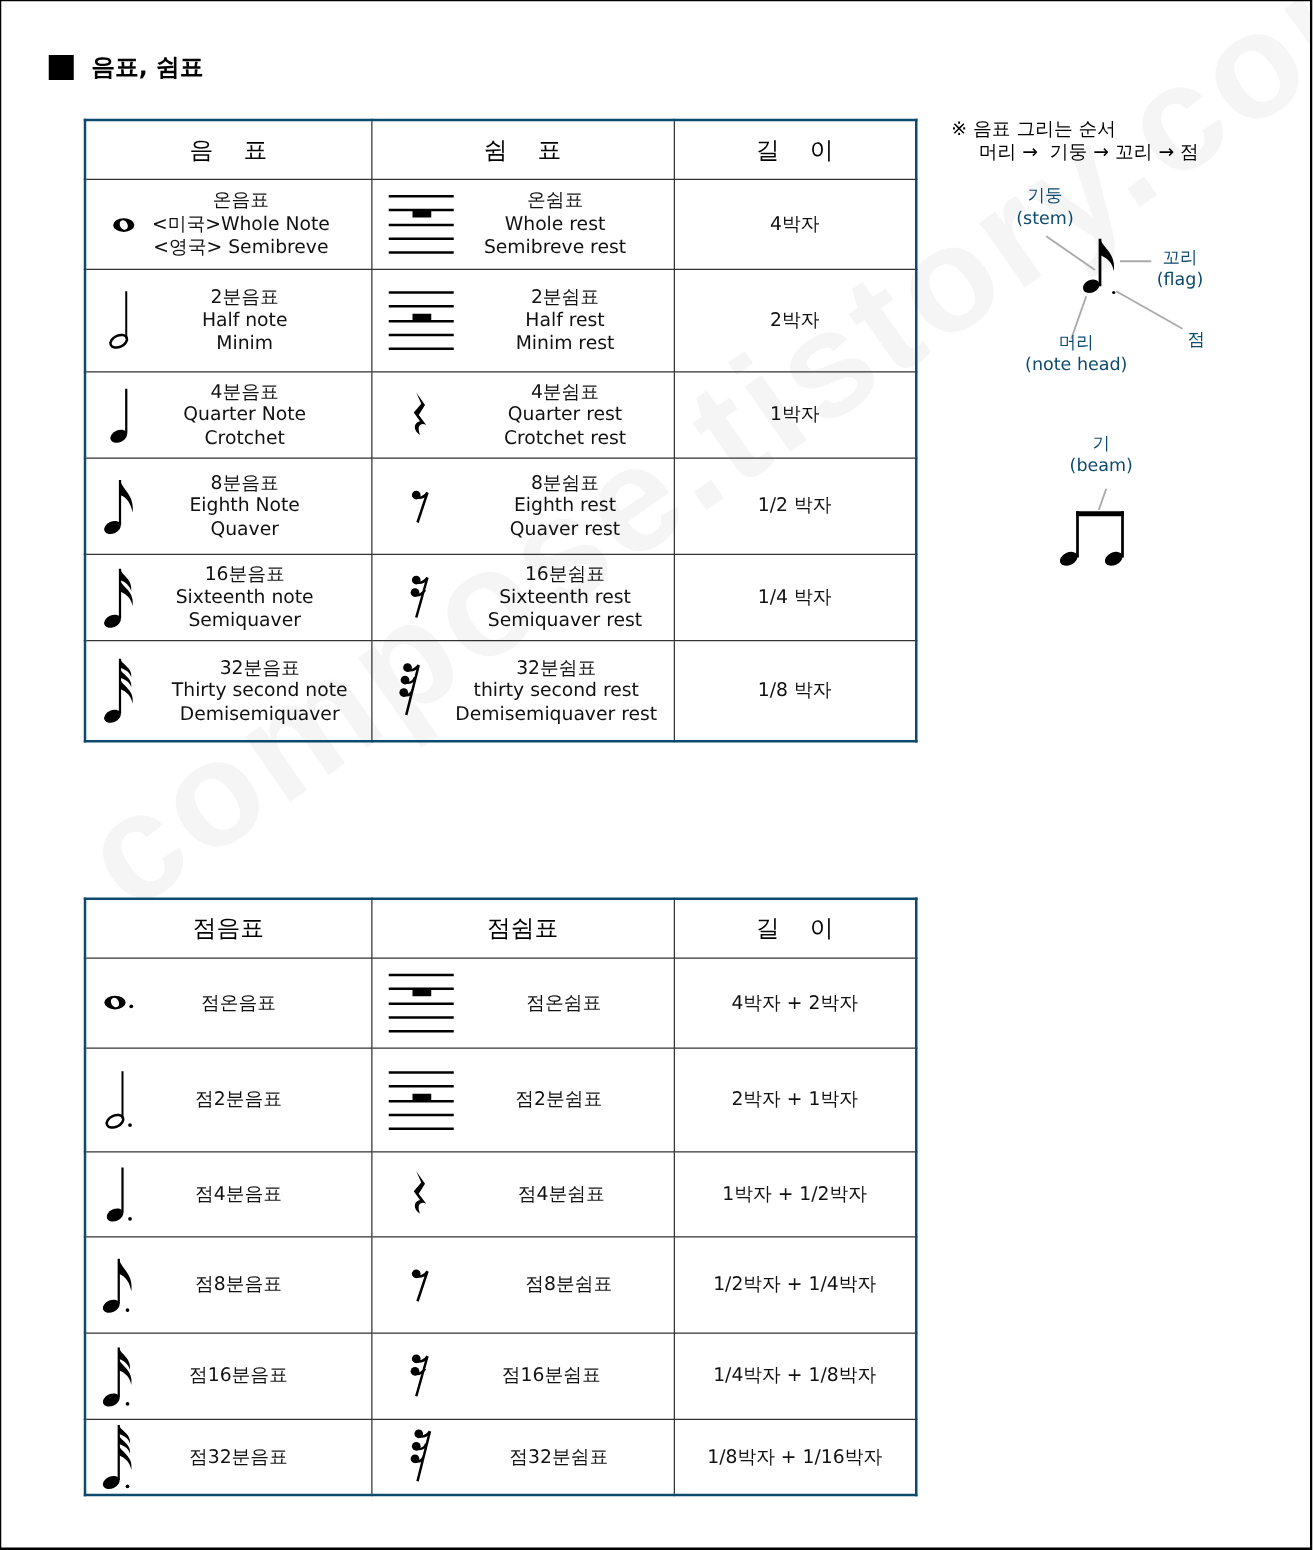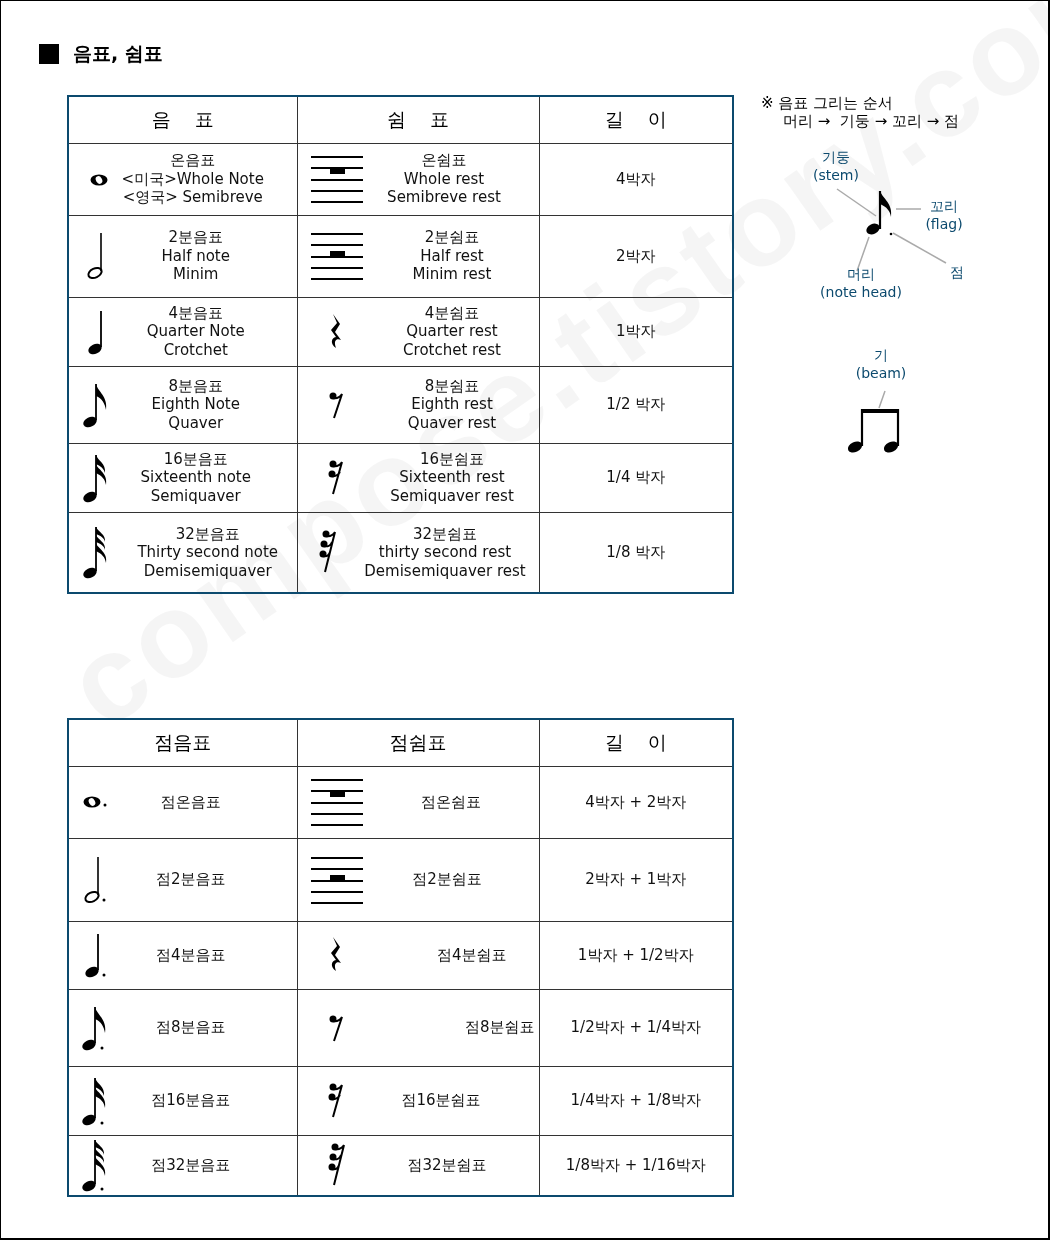--- a/index.html
+++ b/index.html
@@ -418,21 +418,21 @@
             <div class="txt" style="padding-right:40px;">점4분음표</div>
           </div>
         </td>
         <td>
           <div class="cell-inner">
             <div class="sym" style="width:78px;flex-basis:78px;">
               <svg width="20" height="40" viewBox="0 0 20 40">
                   <path d="M6 2 L13 12 L8 20 L14 28 C10 26 6 28 9 36 C3 32 4 26 9 25 L4 18 L10 11 Z" fill="#000"></path>
                 </svg>
             </div>
-            <div class="txt" style="padding-right:32px;text-align:right;">점4분쉼표</div>
+            <div class="txt" style="padding-right:16px;">점4분쉼표</div>
           </div>
         </td>
         <td class="len">1박자 + 1/2박자</td>
       </tr>
 
       <tr style="height:77px;">
         <td>
           <div class="cell-inner">
             <div class="sym">
               <svg width="32" height="50" viewBox="0 0 32 50">
@@ -446,21 +446,21 @@
           </div>
         </td>
         <td>
           <div class="cell-inner">
             <div class="sym" style="width:78px;flex-basis:78px;">
               <svg width="20" height="34" viewBox="0 0 20 34">
                   <circle cx="6" cy="8" r="3.5" fill="#000"></circle>
                   <path d="M6 10 C10 11 13 9 15 6 L7 30" fill="none" stroke="#000" stroke-width="2"></path>
                 </svg>
             </div>
-            <div class="txt" style="padding-right:4px;text-align:right;">점8분쉼표</div>
+            <div class="txt" style="padding-right:4px;">점8분쉼표</div>
           </div>
         </td>
         <td class="len">1/2박자 + 1/4박자</td>
       </tr>
 
       <tr style="height:69px;">
         <td>
           <div class="cell-inner">
             <div class="sym">
               <svg width="32" height="54" viewBox="0 0 32 54">

